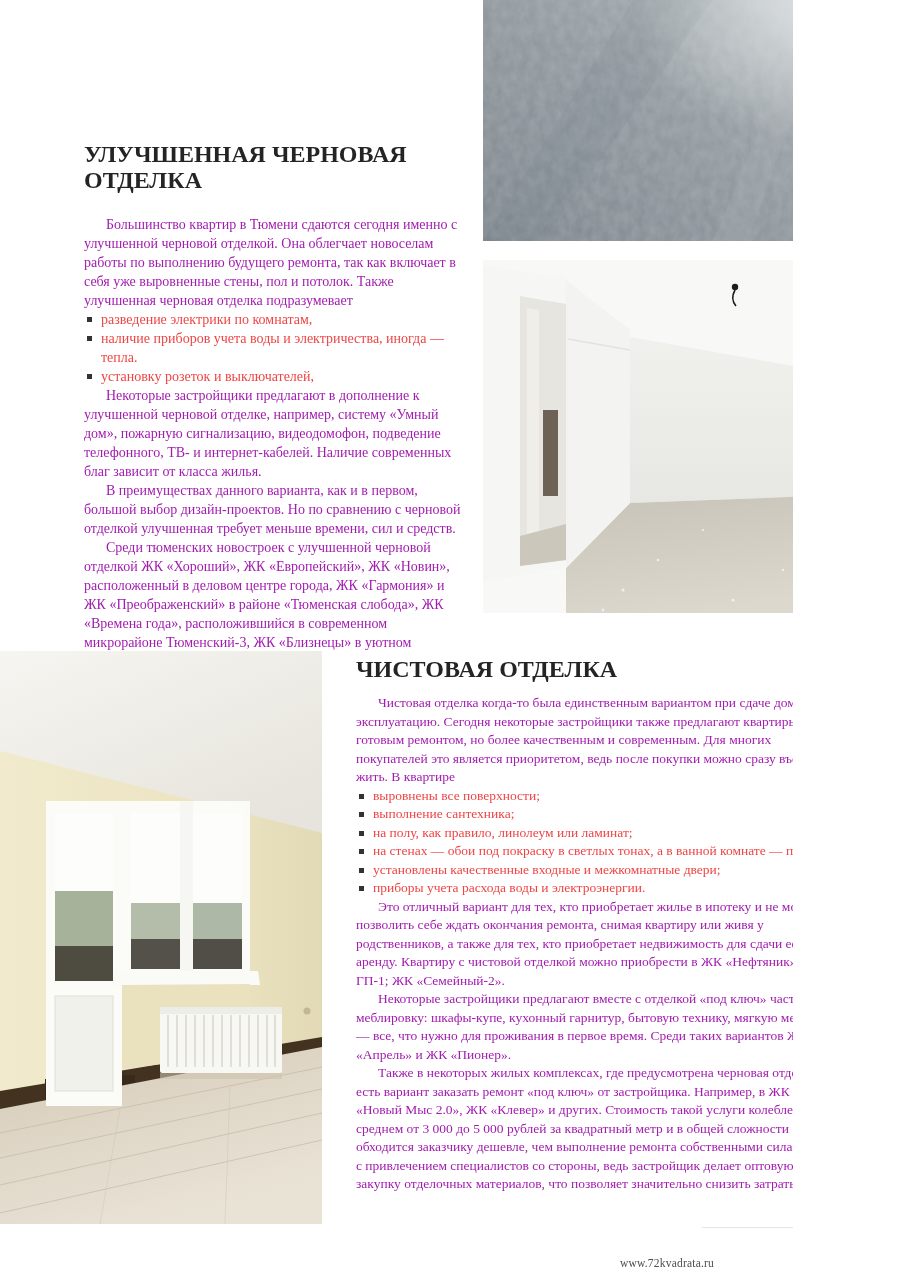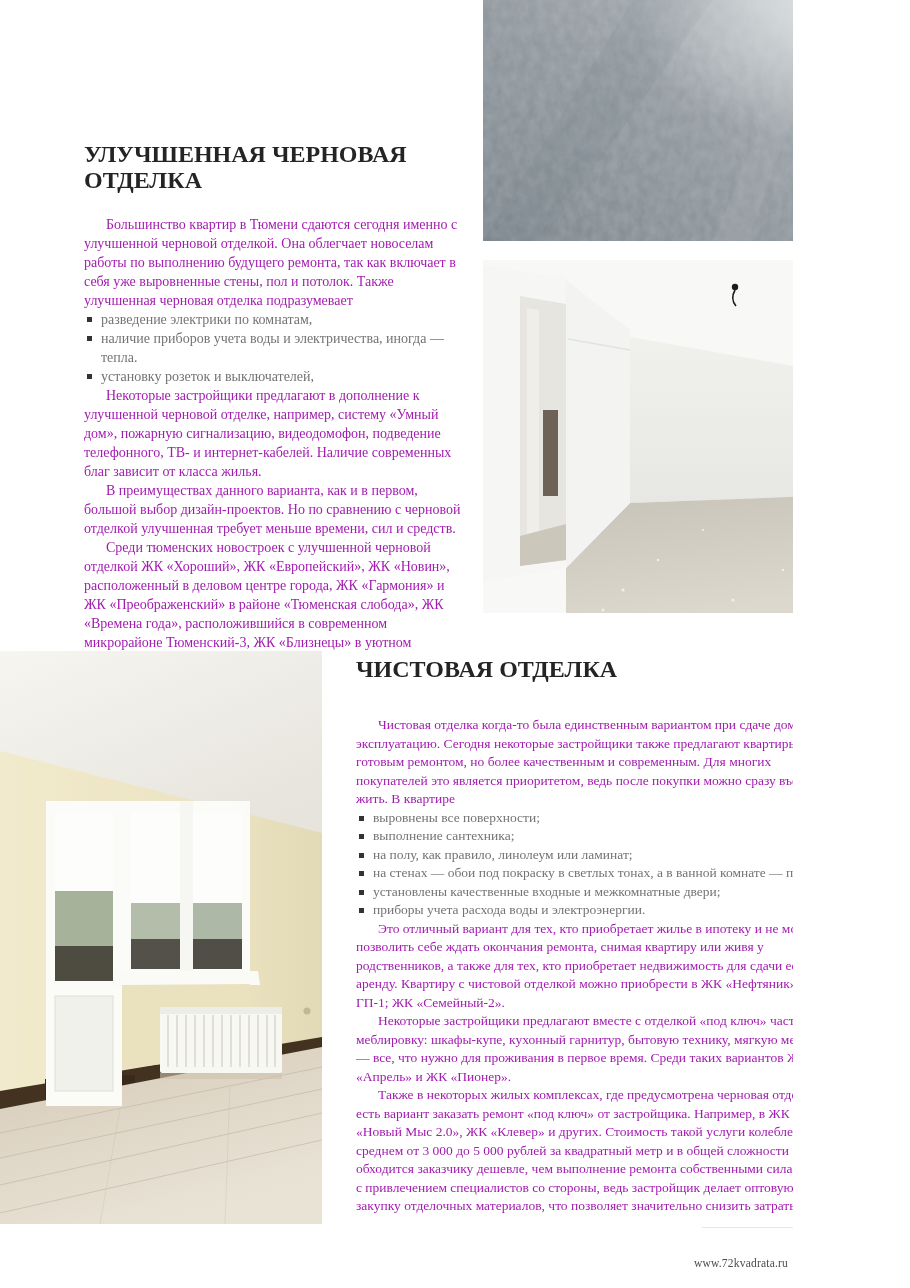--- a/index.html
+++ b/index.html
@@ -5,37 +5,37 @@
   html,body{margin:0;padding:0;background:#ffffff;}
   .page{
     position:relative;width:793px;height:1288px;background:#ffffff;
     font-family:Liberation Serif, serif;overflow:hidden;
   }
   
   .col-left{position:absolute;left:84px;top:141px;width:382px;}
   .col-right{position:absolute;left:356px;top:656px;width:477px;}
   .headline{font-weight:bold;color:#242424;margin:0;line-height:1.1;}
   .col-left .headline{font-size:24px;margin-bottom:21px;}
-  .col-right .headline{font-size:24px;margin-bottom:34px;}
+  .col-right .headline{font-size:24px;margin-bottom:12px;}
   .body-copy p{margin:0;text-indent:22px;color:#a21caf;}
   .col-left .body-copy{font-size:14px;line-height:19px;}
   .col-right .body-copy{font-size:13.5px;line-height:18.5px;}
-  ul.bullets{list-style:none;margin:0;padding:0;color:#737373;}
+  ul.bullets{list-style:none;margin:0;padding:0;color:#ef4444;}
   ul.bullets li{position:relative;padding-left:17px;}
   ul.bullets li::before{
     content:"";position:absolute;left:3px;top:7px;width:5px;height:5px;background:#333;
   }
   
   .photo{position:absolute;display:block;}
   #photo-texture{left:483px;top:0;}
   #photo-rough{left:483px;top:260px;}
   #photo-finished{left:0;top:651px;}
   
   .footer-rule{position:absolute;left:702px;top:1227px;width:208px;height:1px;background:#e6e6e3;}
-  .site-url{position:absolute;left:620px;top:1257px;width:168px;text-align:right;
+  .site-url{position:absolute;left:620px;top:1257px;width:168px;text-align:left;
     font-size:11.5px;color:#4d4d4d;letter-spacing:0.2px;}
   .diamonds{position:absolute;left:796px;top:1245px;width:12px;height:42px;}
   .diamond{position:absolute;width:11px;height:11px;transform:rotate(45deg);}
   .d1{left:0;top:0;}
   .d2{left:0;top:14.5px;}
   .d3{left:0;top:29px;}
   .page-number{position:absolute;left:819px;top:1243px;font-size:15px;font-weight:bold;color:#313131;margin-left:12px;}
 </style>
 </head>
 <body>

